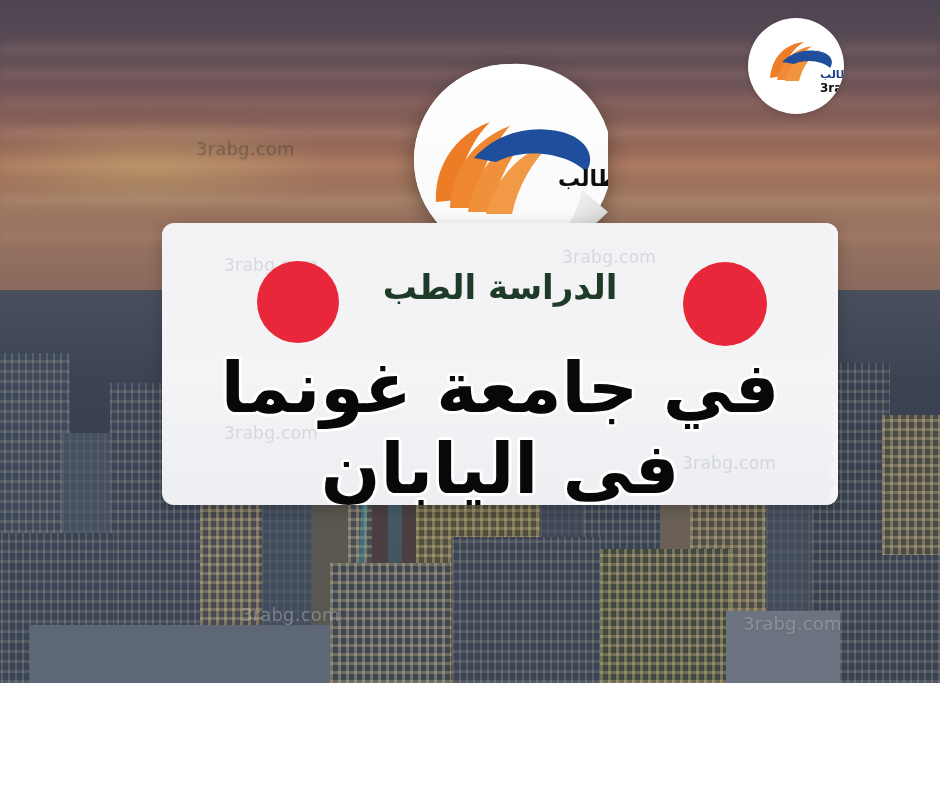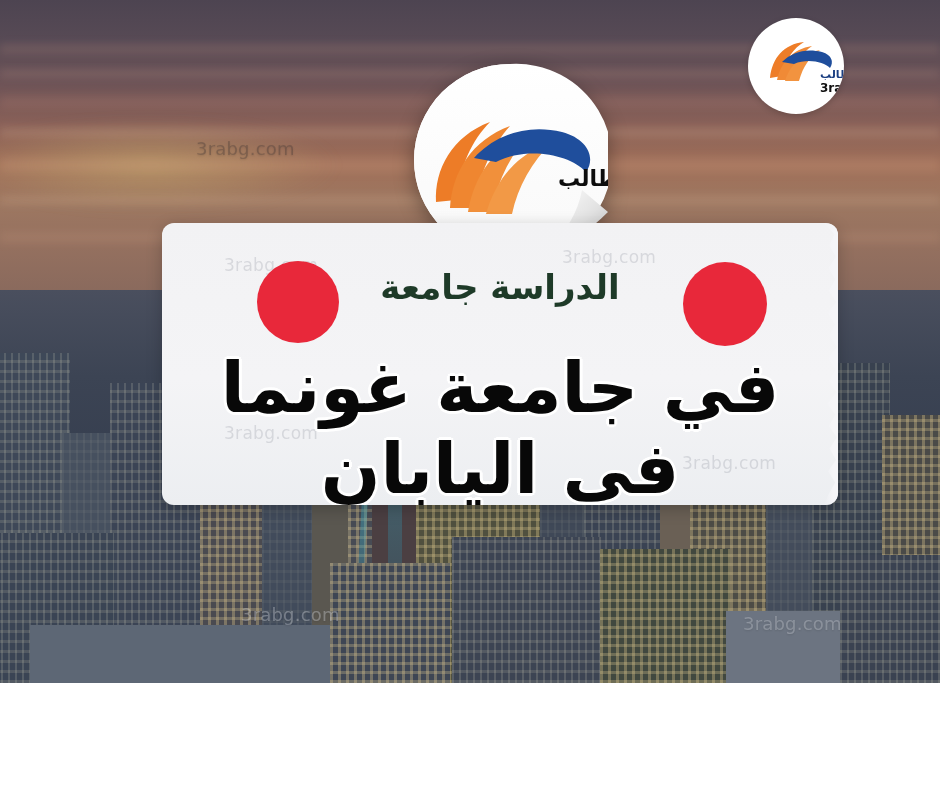--- a/index.html
+++ b/index.html
@@ -349,21 +349,21 @@
   <div class="card">
 
     <div class="card-wm a">3rabg.com</div>
     <div class="card-wm b">3rabg.com</div>
     <div class="card-wm c">3rabg.com</div>
     <div class="card-wm d">3rabg.com</div>
 
     <div class="flag-dot left"></div>
     <div class="flag-dot right"></div>
 
-    <div class="kicker">الدراسة جامعة</div>
+    <div class="kicker">الدراسة الطب</div>
     <div class="headline">في جامعة غونما في اليابان</div>
 
     <div class="tear"></div>
   </div>
 
   <div class="footer">
 
     
 
     

